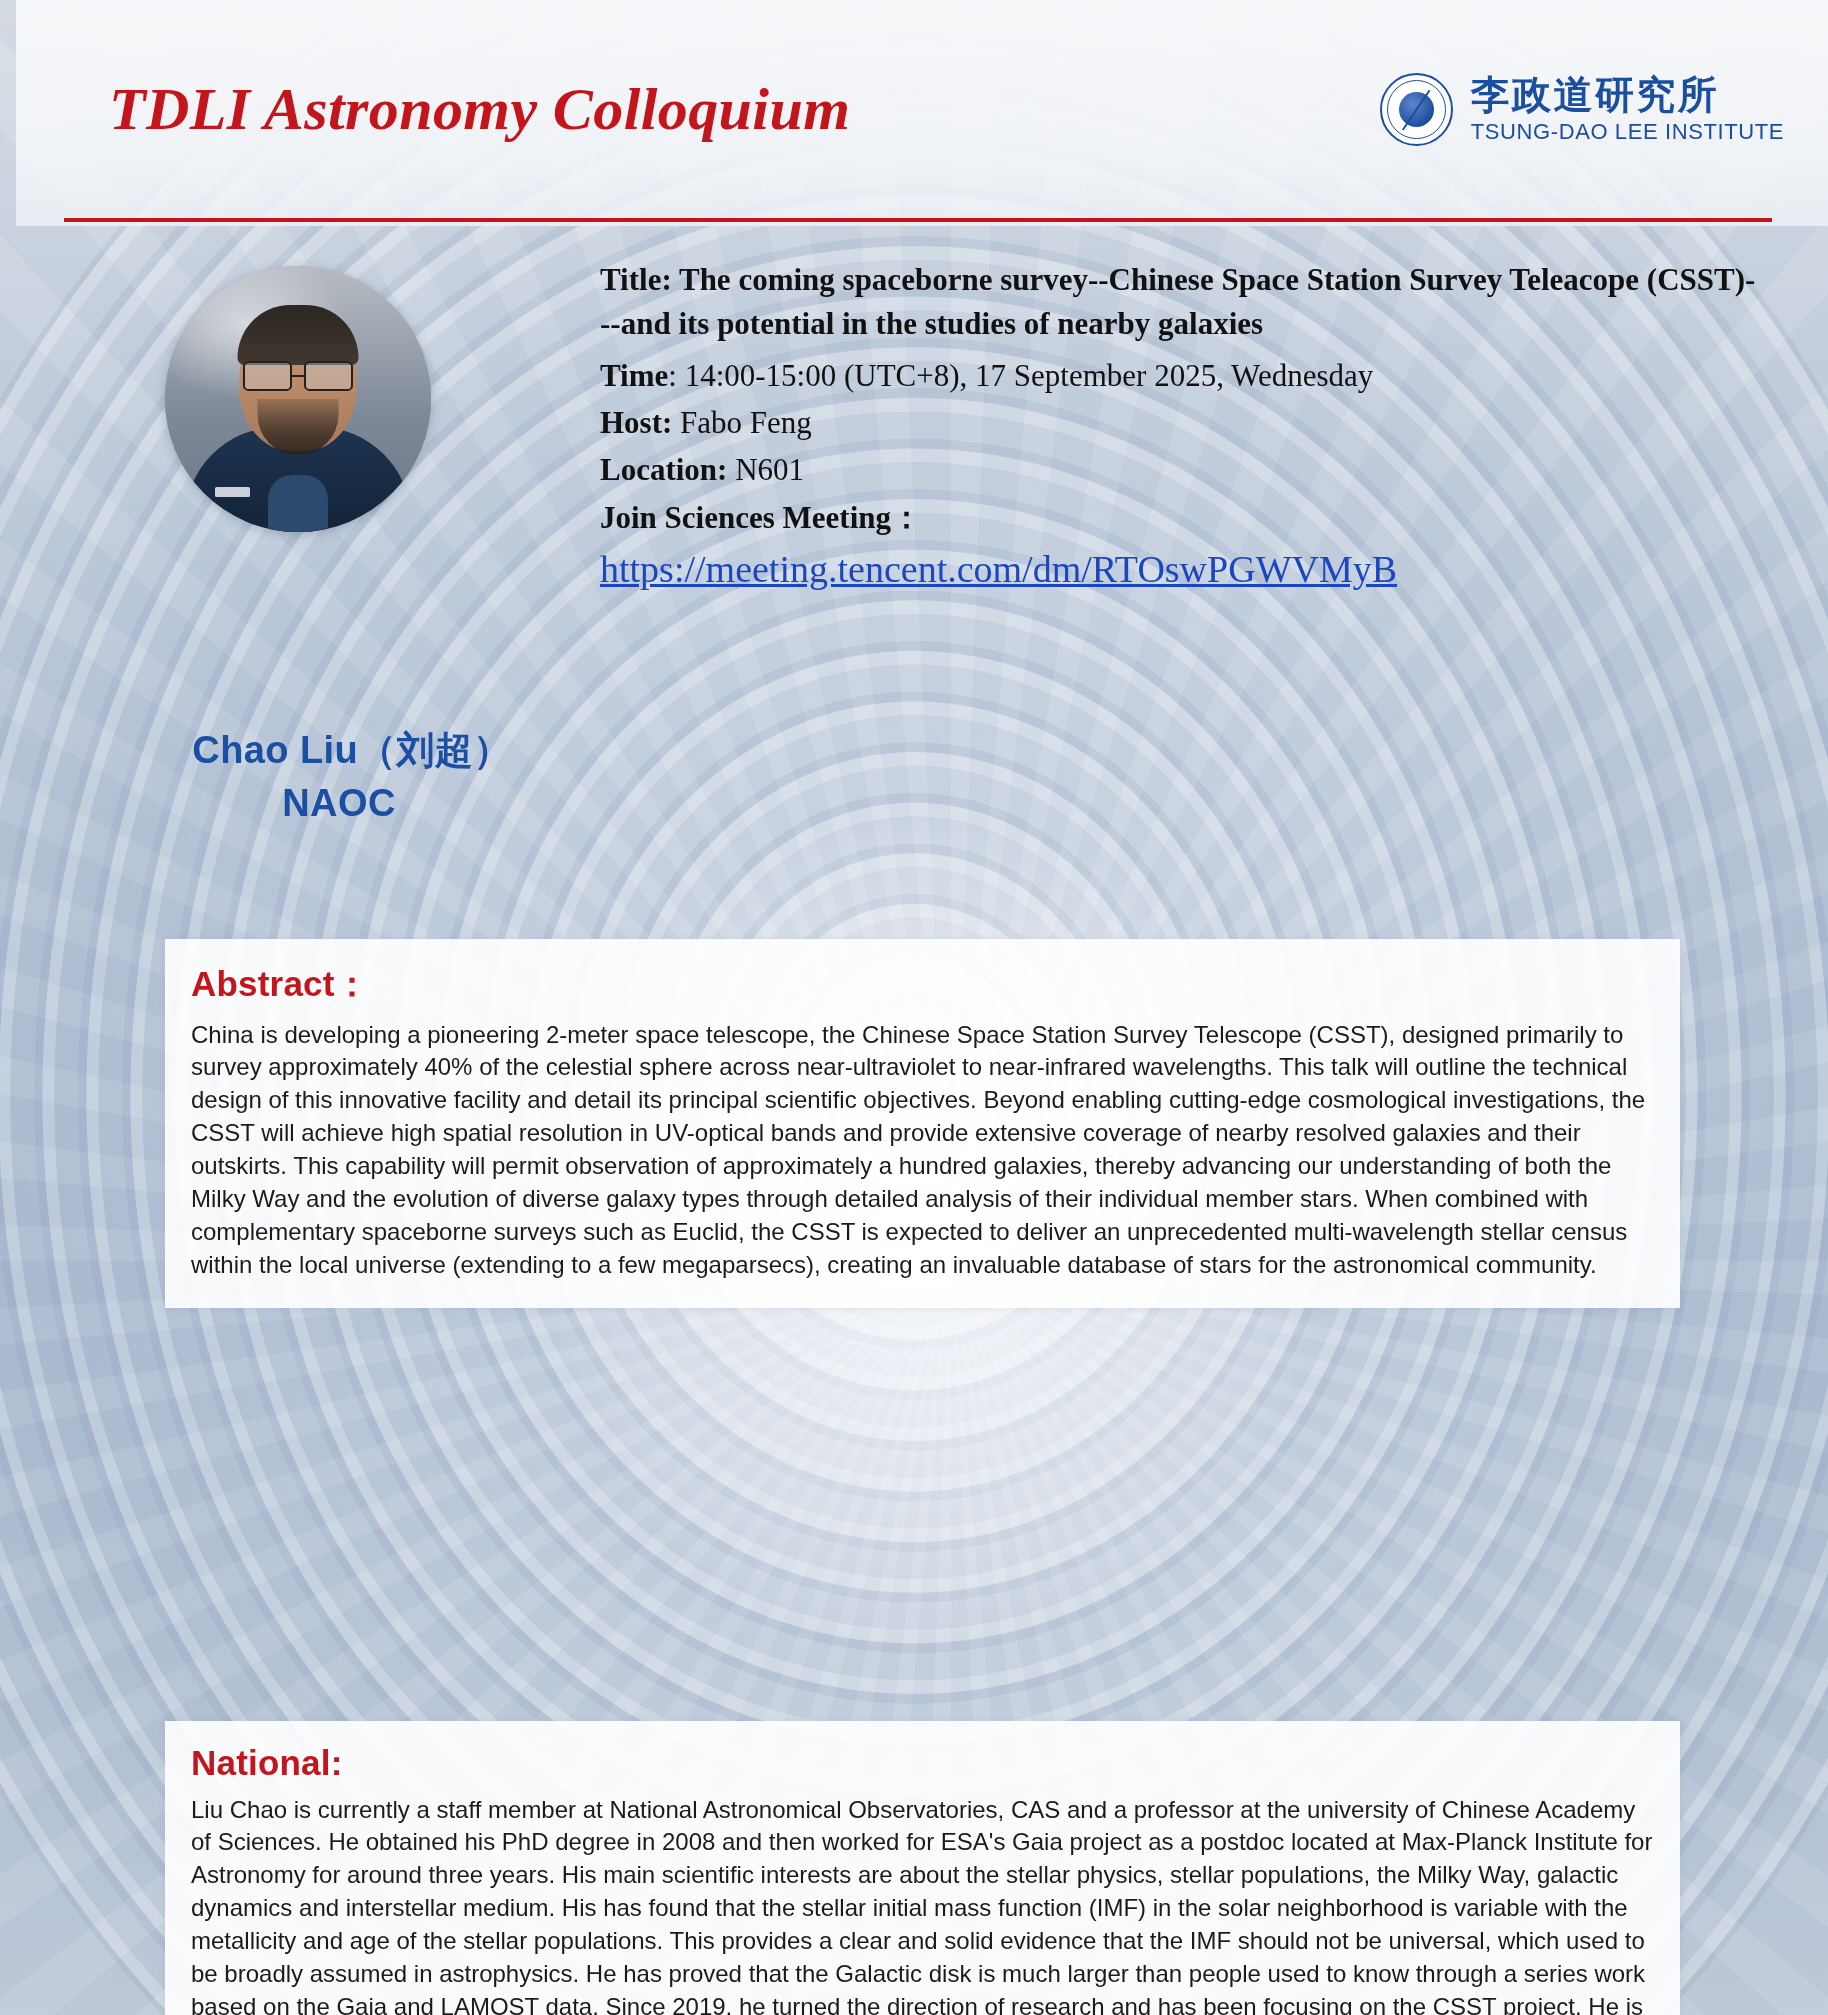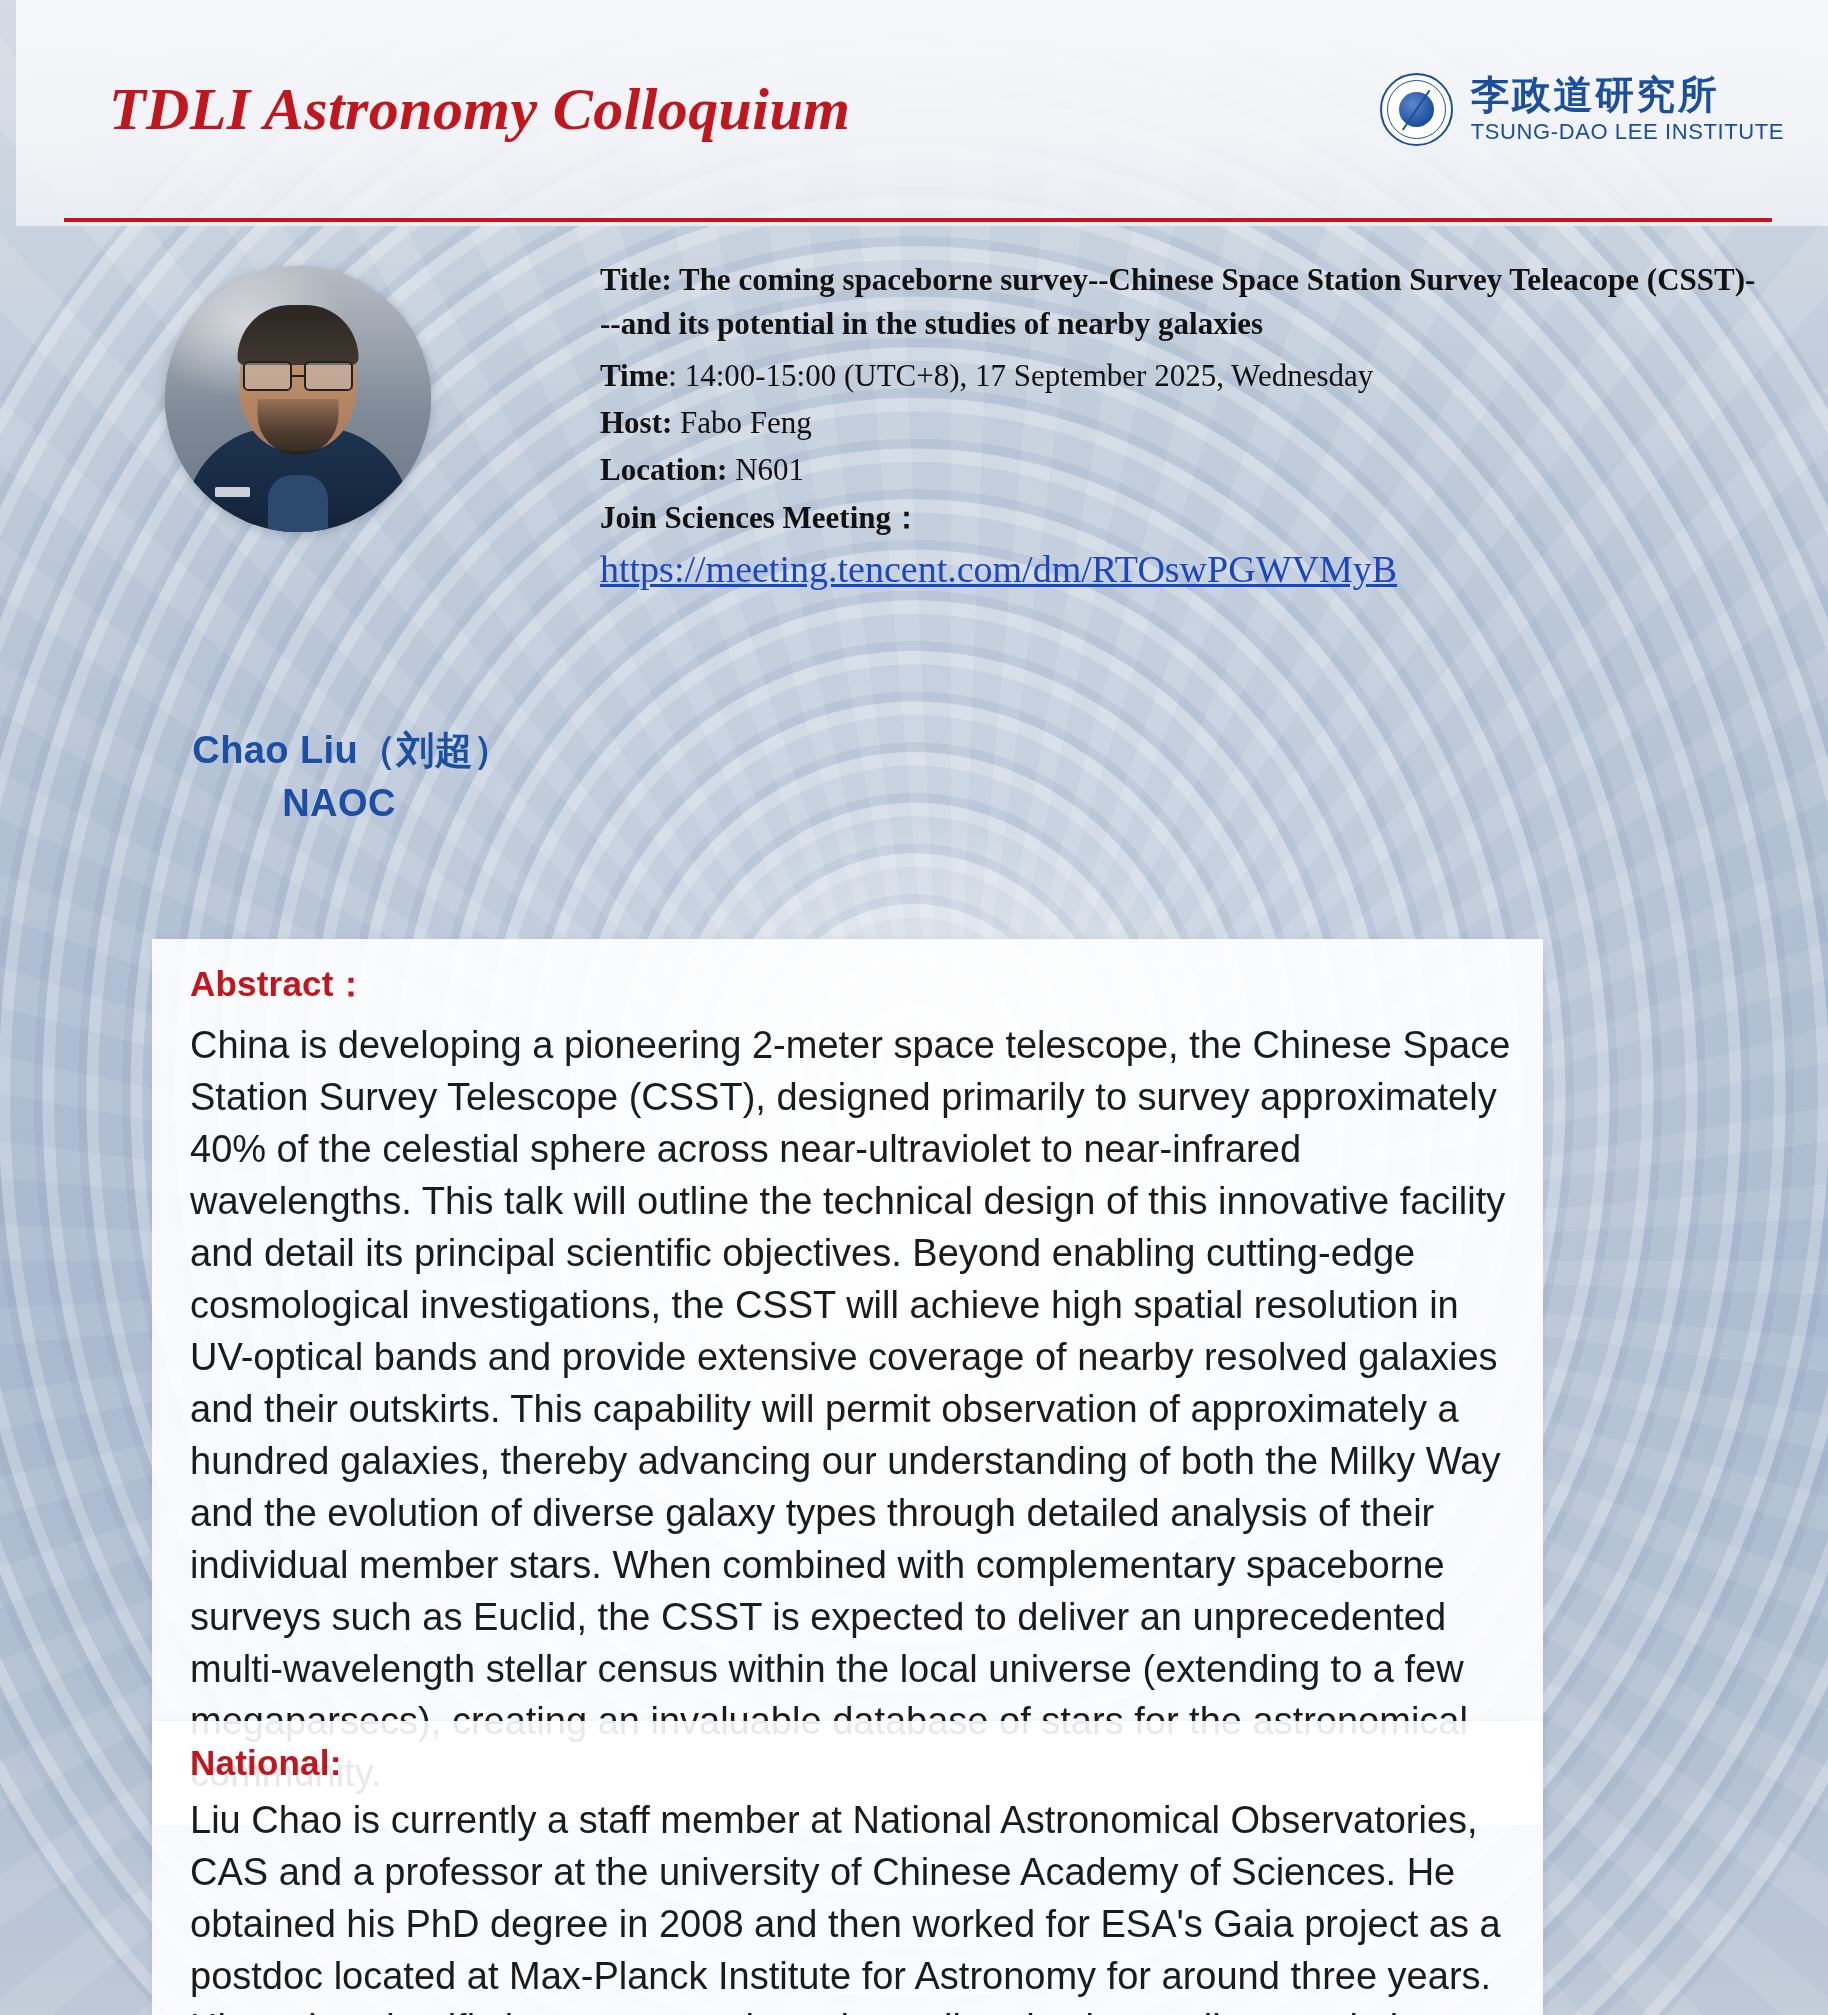--- a/index.html
+++ b/index.html
@@ -312,38 +312,38 @@
   .link {
     color: #1a46c0;
     text-decoration: underline;
     font-size: 38px;
     word-break: break-all;
   }
 
   
   .panel {
     position: absolute;
-    left: 152px;
-    width: 1391px;
+    left: 165px;
+    width: 1515px;
     background: rgba(255,255,255,0.90);
     box-shadow: 0 1.2px 7.3px rgba(70,90,120,0.10);
-    padding: 22px 26px 26px 38px;
+    padding: 22px 26px 26px 26px;
     box-sizing: border-box;
   }
   .panel-abstract { top: 939px; }
   .panel-bio { top: 1721px; }
   .panel-h {
     color: #c3161c;
     font-size: 35px;
     font-weight: bold;
     margin: 0 0 10.5px 0;
     letter-spacing: 0.2px;
   }
   .panel-p {
-    font-size: 38px;
+    font-size: 24px;
     line-height: 1.37;
     color: #1b1b1b;
     margin: 0;
     text-align: left;
   }
 </style>
 </head>
 <body>
 
 <div class="bg">

